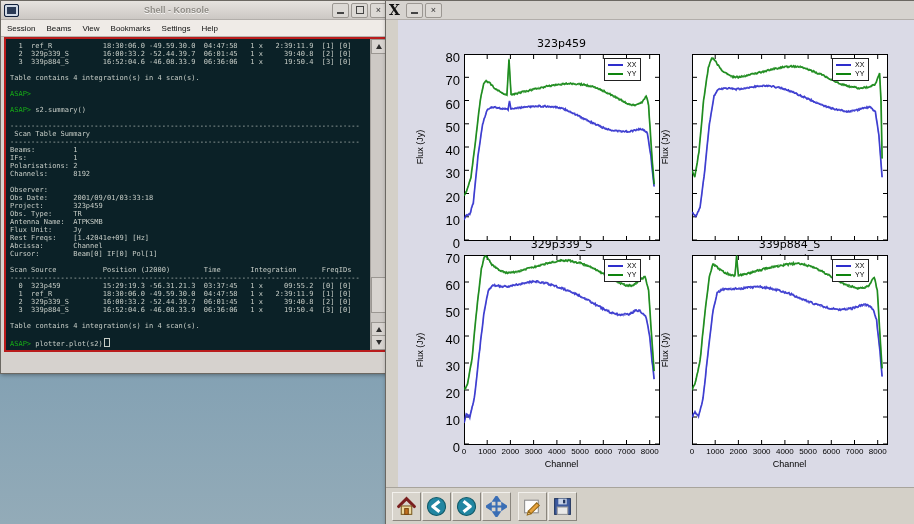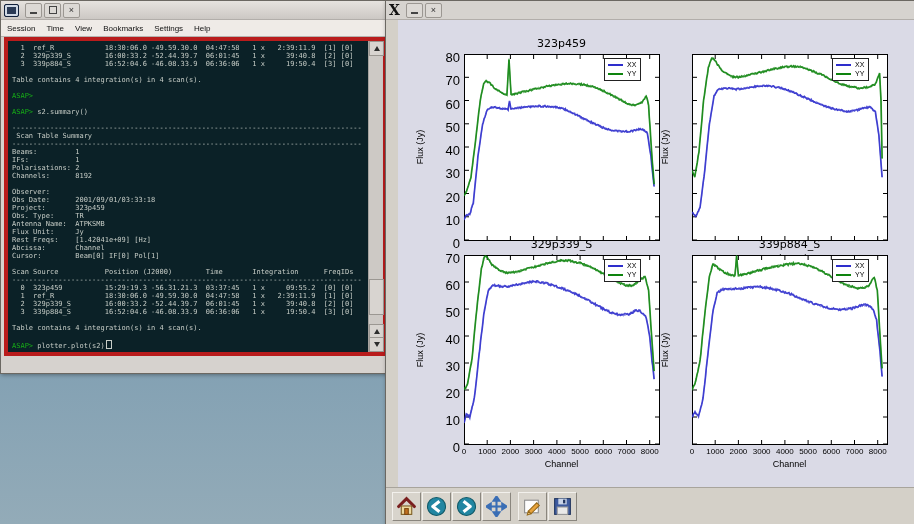--- a/index.html
+++ b/index.html
@@ -17,21 +17,21 @@
         font-size:9px;line-height:9px;color:#333;}
   .wbtn .maxbox{width:6px;height:6px;border:1px solid #444;display:block;}
   .wbtn .minline{width:7px;border-bottom:2px solid #444;display:block;margin-top:5px;}
   
   #konsole{left:0;top:0;width:389px;height:372px;z-index:5;}
   .k-appicon{width:13px;height:11px;background:#2a3a55;border:1px solid #11203a;border-radius:2px;
              box-shadow:inset 0 0 0 2px #cfd8e4;margin-right:4px;}
   .menubar{height:16px;background:#efebe7;border-bottom:1px solid #b6b2ae;display:flex;align-items:center;
            padding-left:6px;font-size:8px;color:#111;}
   .menu-item{margin-right:11px;}
-  #term{position:absolute;left:3px;right:3px;top:36px;height:311px;border:4px solid #b91c1c;
+  #term{position:absolute;left:3px;right:3px;top:36px;height:311px;border:2px solid #b91c1c;
         background:#0b2127;display:flex;}
   #term-lines{flex:1;padding:3px 0 0 4px;overflow:hidden;white-space:pre;
               font-family:"DejaVu Sans Mono", monospace;font-size:7px;line-height:8px;}
   .tf{color:#c7cdc7;} .tg{color:#16ad16;}
   .tline{height:8px;}
   .tcursor{display:inline-block;width:4px;height:7px;border:1px solid #c7cdc7;vertical-align:-1px;margin-left:1px;}
   
   #scrollbar{width:14px;background:#cdc9c5;border-left:1px solid #a7a39f;position:relative;}
   .sb-btn{position:absolute;left:0;width:13px;height:13px;background:#d8d4d0;border:1px solid #9b9792;
           display:flex;align-items:center;justify-content:center;}
@@ -72,31 +72,32 @@
         display:flex;align-items:center;justify-content:center;margin-right:1px;}
   .tbtn.gap{margin-left:6px;}
   .tbtn svg{width:21px;height:21px;}
 </style>
 </head>
 <body>
 
 <div class="window" id="konsole">
   <div class="titlebar">
     <span class="k-appicon"></span>
+    <span class="titletext">Shell - Konsole</span>
     <span class="wbtn">
         <span class="minline"></span>
       </span>
     <span class="wbtn">
         <span class="maxbox"></span>
       </span>
     <span class="wbtn">×</span>
   </div>
   <div class="menubar">
       <span class="menu-item">Session</span>
-      <span class="menu-item">Time</span>
+      <span class="menu-item">Beams</span>
       <span class="menu-item">View</span>
       <span class="menu-item">Bookmarks</span>
       <span class="menu-item">Settings</span>
       <span class="menu-item">Help</span>
     </div>
   <div id="term">
     <div id="term-lines"><div class="tline"><span class="tf">  1  ref_R            18:30:06.0 -49.59.30.0  04:47:58   1 x   2:39:11.9  [1] [0]</span></div><div class="tline"><span class="tf">  2  329p339_S        16:00:33.2 -52.44.39.7  06:01:45   1 x     39:40.8  [2] [0]</span></div><div class="tline"><span class="tf">  3  339p884_S        16:52:04.6 -46.08.33.9  06:36:06   1 x     19:50.4  [3] [0]</span></div><div class="tline">&nbsp;</div><div class="tline"><span class="tf">Table contains 4 integration(s) in 4 scan(s).</span></div><div class="tline">&nbsp;</div><div class="tline"><span class="tg">ASAP&gt;</span></div><div class="tline">&nbsp;</div><div class="tline"><span class="tg">ASAP&gt;</span><span class="tf"> s2.summary()</span></div><div class="tline">&nbsp;</div><div class="tline"><span class="tf">-----------------------------------------------------------------------------------</span></div><div class="tline"><span class="tf"> Scan Table Summary</span></div><div class="tline"><span class="tf">-----------------------------------------------------------------------------------</span></div><div class="tline"><span class="tf">Beams:         1</span></div><div class="tline"><span class="tf">IFs:           1</span></div><div class="tline"><span class="tf">Polarisations: 2</span></div><div class="tline"><span class="tf">Channels:      8192</span></div><div class="tline">&nbsp;</div><div class="tline"><span class="tf">Observer:</span></div><div class="tline"><span class="tf">Obs Date:      2001/09/01/03:33:18</span></div><div class="tline"><span class="tf">Project:       323p459</span></div><div class="tline"><span class="tf">Obs. Type:     TR</span></div><div class="tline"><span class="tf">Antenna Name:  ATPKSMB</span></div><div class="tline"><span class="tf">Flux Unit:     Jy</span></div><div class="tline"><span class="tf">Rest Freqs:    [1.42041e+09] [Hz]</span></div><div class="tline"><span class="tf">Abcissa:       Channel</span></div><div class="tline"><span class="tf">Cursor:        Beam[0] IF[0] Pol[1]</span></div><div class="tline">&nbsp;</div><div class="tline"><span class="tf">Scan Source           Position (J2000)        Time       Integration      FreqIDs</span></div><div class="tline"><span class="tf">-----------------------------------------------------------------------------------</span></div><div class="tline"><span class="tf">  0  323p459          15:29:19.3 -56.31.21.3  03:37:45   1 x     09:55.2  [0] [0]</span></div><div class="tline"><span class="tf">  1  ref_R            18:30:06.0 -49.59.30.0  04:47:58   1 x   2:39:11.9  [1] [0]</span></div><div class="tline"><span class="tf">  2  329p339_S        16:00:33.2 -52.44.39.7  06:01:45   1 x     39:40.8  [2] [0]</span></div><div class="tline"><span class="tf">  3  339p884_S        16:52:04.6 -46.08.33.9  06:36:06   1 x     19:50.4  [3] [0]</span></div><div class="tline">&nbsp;</div><div class="tline"><span class="tf">Table contains 4 integration(s) in 4 scan(s).</span></div><div class="tline">&nbsp;</div><div class="tline"><span class="tg">ASAP&gt;</span><span class="tf"> plotter.plot(s2)</span><span class="tcursor"></span></div></div>
     <div id="scrollbar">
       <div class="sb-btn" style="top:0;">
           <span class="tri-up"></span>

